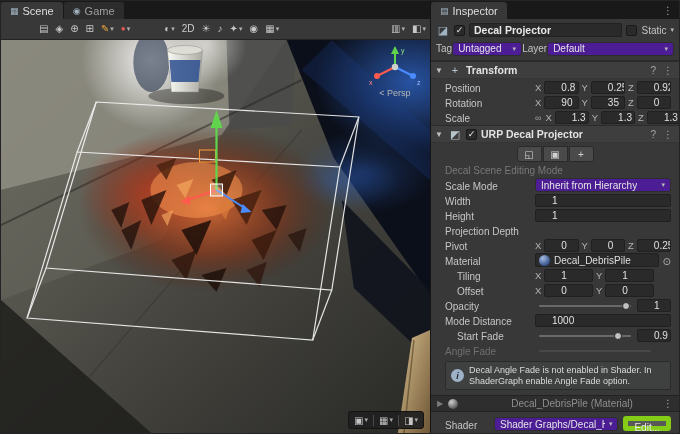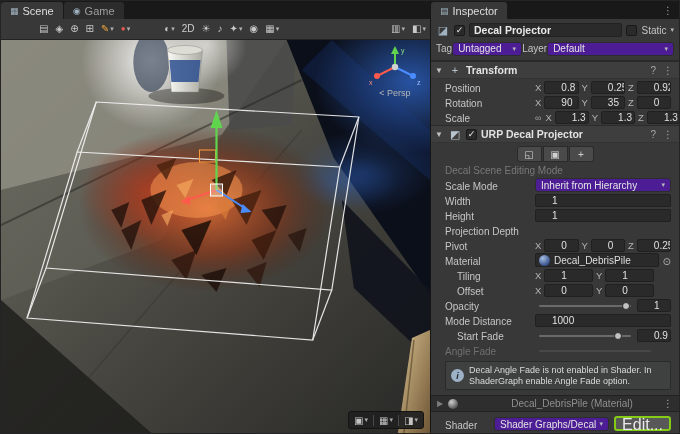--- a/index.html
+++ b/index.html
@@ -113,22 +113,22 @@
   .help-text{font-size:9px;line-height:10.5px;color:#dadada;}
 
   .mat-header{height:17px;background:#2e2e2e;border-top:1px solid #222;border-bottom:1px solid #222;
        display:flex;align-items:center;gap:5px;padding:0 6px;color:#8f8f8f;margin-top:5px;font-size:10px;}
   .mat-title{flex:1;white-space:nowrap;overflow:hidden;margin-left:48px;}
   .mat-fold{font-size:8px;color:#7c7c7c;}
 
   .shader-row{display:flex;align-items:flex-end;gap:5px;padding:4px 8px 3px 14px;}
   .shader-lbl{width:44px;flex:none;color:#c6c6c6;font-size:10px;}
   .shader-dd{flex:1;}
-  .edit-btn{background:#585858;border:2px solid #84cc16;border-radius:3px;height:15px;line-height:14px;
-       padding:0 6px;color:#e8e8e8;font-size:16px;flex:none;}
+  .edit-btn{background:#585858;border:5px solid #84cc16;border-radius:3px;height:15px;line-height:14px;
+       padding:0 6px;color:#e8e8e8;font-size:10px;flex:none;}
 </style>
 </head>
 <body>
 
 <div class="window">
 
   <div class="left">
     <div class="tabstrip">
       <div class="tab active">
         <span class="tabicon">▦</span>

